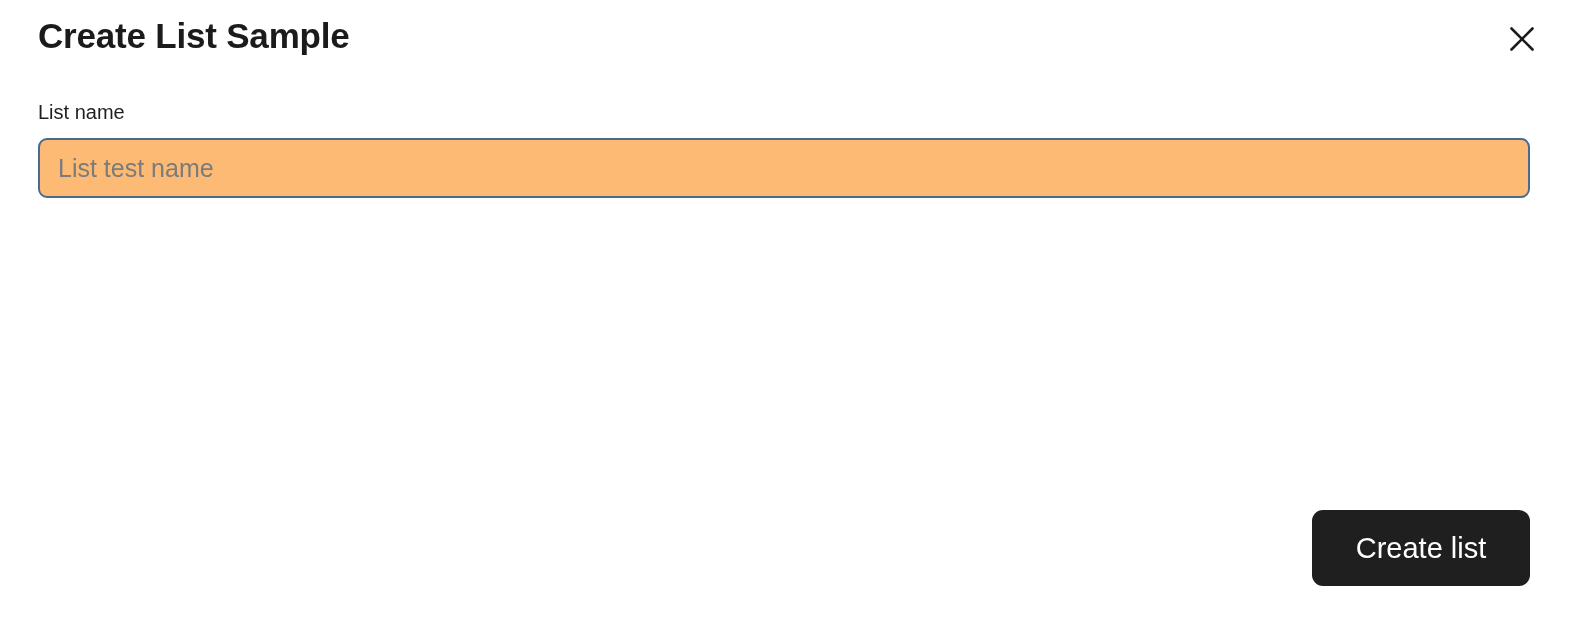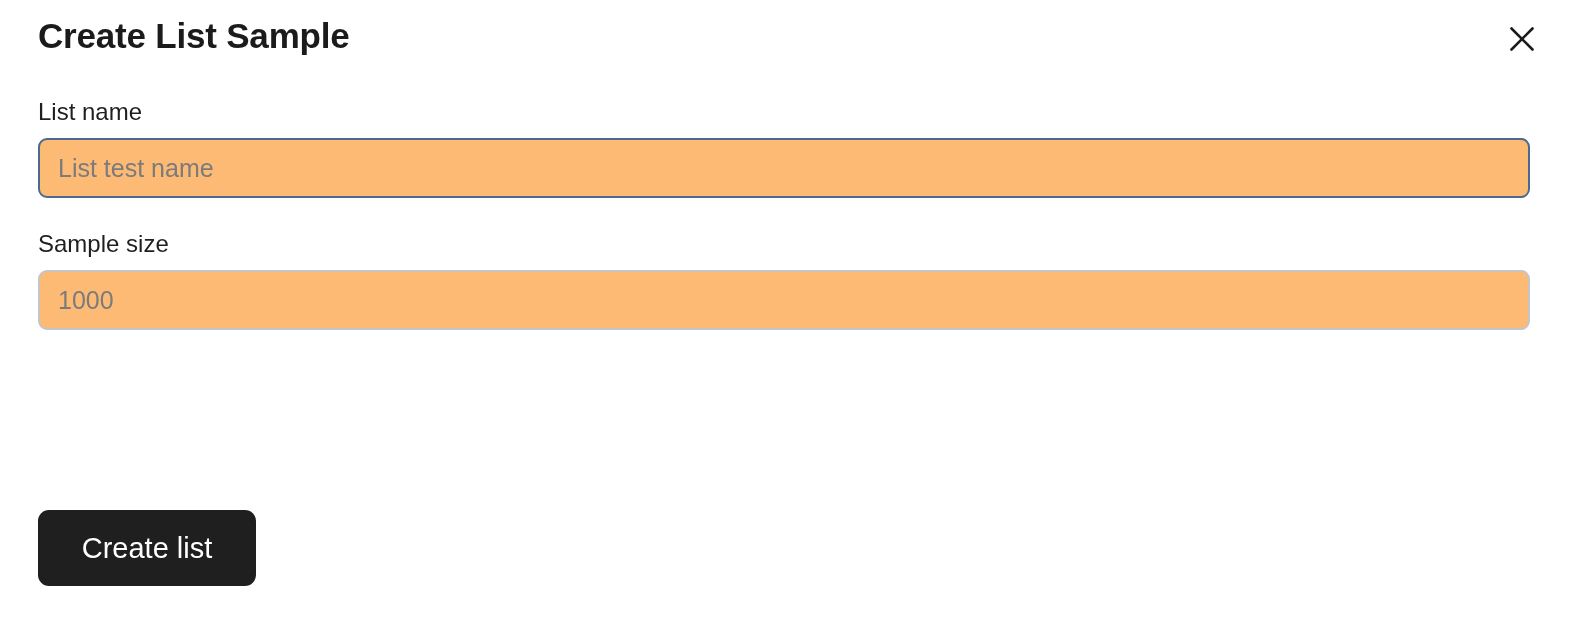--- a/index.html
+++ b/index.html
@@ -80,21 +80,21 @@
 
   .field {
     display: block;
   }
   .field + .field {
     margin-top: 31px;
   }
 
   .field-label {
     display: block;
-    font-size: 24px;
+    font-size: 20px;
     line-height: 30px;
     color: #1f1f1f;
     font-weight: 400;
     margin-bottom: 11px;
   }
 
   .field-input {
     display: block;
     box-sizing: border-box;
     width: 1492px;
@@ -117,21 +117,21 @@
     border-color: #4a6a8f;
   }
 
   
   .modal-footer {
     position: absolute;
     left: 38px;
     right: 52px;
     top: 510px;
     display: flex;
-    justify-content: flex-start;
+    justify-content: flex-end;
   }
 
   .primary-button {
     display: inline-flex;
     align-items: center;
     justify-content: center;
     box-sizing: border-box;
     min-width: 218px;
     height: 76px;
     padding: 0 30px;
@@ -165,24 +165,20 @@
   </div>
 
 
   <div class="form-section">
 
     <div class="field">
       <label class="field-label">List name</label>
       <input class="field-input is-focused" type="text" placeholder="List test name" style="">
     </div>
 
-    <div class="field">
-      <label class="field-label">Sample size</label>
-      <input class="field-input" type="text" placeholder="1000" style="">
-    </div>
 
   </div>
 
   <div class="modal-footer">
     <button class="primary-button">Create list</button>
   </div>
 
 </div>
 
 </body></html>

